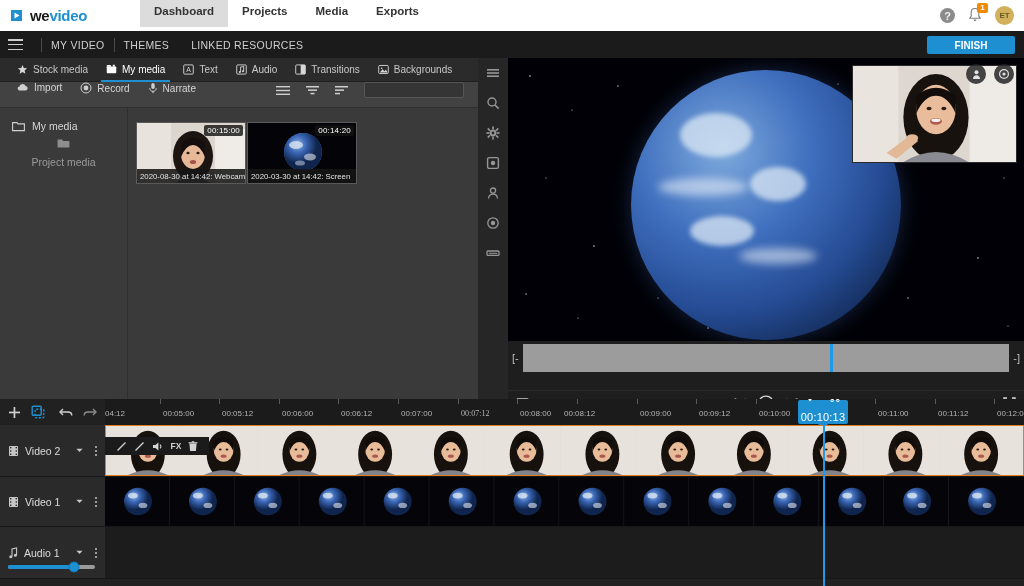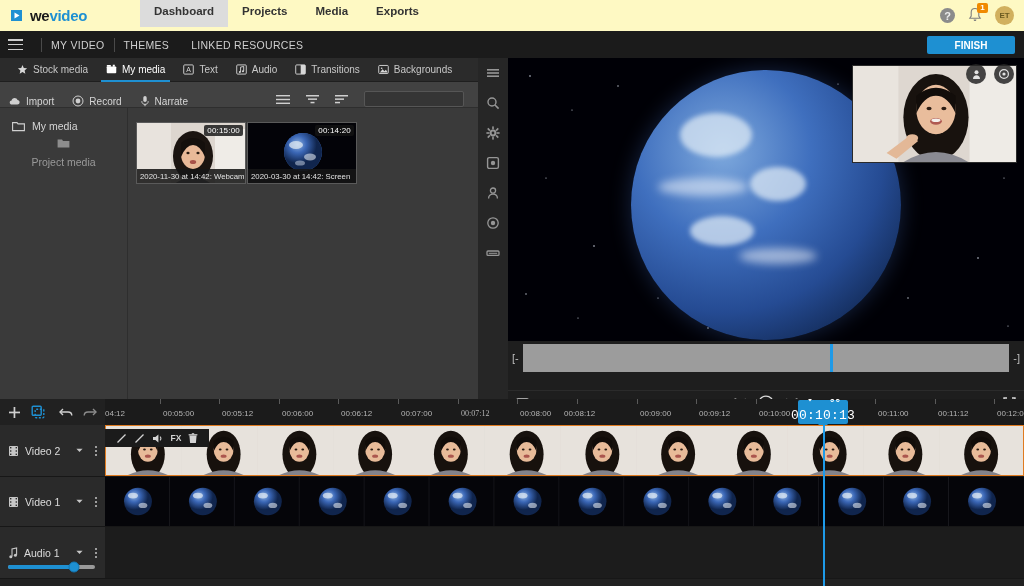--- a/index.html
+++ b/index.html
@@ -8,21 +8,21 @@
     background: #2b2b2b;
     font-family: "Liberation Sans", sans-serif;
     overflow: hidden;
     color: #d8d8d8;
   }
   #app { position: relative; width: 1024px; height: 586px; }
 
   
   .topbar {
     position: absolute; top: 0; left: 0; width: 1024px; height: 31px;
-    background: #fef9c3; display: flex; align-items: center;
+    background: #ffffff; display: flex; align-items: center;
   }
   .logo-wrap { width: 140px; height: 31px; display: flex; align-items: center; padding-left: 10px; }
   .logo-mark { width: 16px; height: 16px; margin-right: 4px; }
   .logo-text { font-size: 15px; font-weight: bold; letter-spacing: -0.3px; color: #1a1a1a; }
   .logo-text .blue { color: #1e90d2; }
   .topnav { display: flex; align-items: stretch; height: 40px; }
   .topnav-item {
     display: flex; align-items: center; padding: 0 14px;
     font-size: 11.5px; color: #333; font-weight: bold; height: 31px;
     cursor: pointer;
@@ -82,22 +82,22 @@
     position: relative;
   }
   .media-tab.active { color: #ffffff; }
   .media-tab.active::after {
     content: ''; position: absolute; bottom: 0; left: 4px; right: 4px;
     height: 2px; background: #1e90d2;
   }
   .tabicon { width: 11px; height: 11px; display: block; }
 
   .action-row {
-    height: 26px; background: #424242; display: flex; align-items: flex-end;
-    border-bottom: 1px solid #2e2e2e;
+    height: 26px; background: #424242; display: flex; align-items: flex-start;
+    padding-left: 8px; border-bottom: 1px solid #2e2e2e;
   }
   .action-item {
     display: flex; align-items: center; gap: 5px; font-size: 10px;
     color: #d5d5d5; padding: 0 9px; cursor: pointer;
   }
   .view-icons { margin-left: auto; display: flex; align-items: center; gap: 16px; padding-right: 8px; }
   .view-ico { cursor: pointer; }
   .search-box {
     width: 100px; height: 16px; background: #353535; border: 1px solid #565656;
     border-radius: 2px; display: flex; align-items: center; padding: 0 4px;
@@ -236,21 +236,21 @@
   .playhead-badge {
     position: absolute; top: 1px; width: 50px; height: 24px;
     background: #1e90d2; border-radius: 2px; color: #fff;
     display: flex; flex-direction: column; align-items: center;
     justify-content: flex-end; padding-bottom: 1px; cursor: pointer; z-index: 6;
   }
   .playhead-badge .pb-icons {
     position: absolute; top: -9px; left: 0; right: 0; height: 12px;
     display: flex; align-items: center; justify-content: space-around;
   }
-  .playhead-badge .pb-time { font-size: 13px; letter-spacing: 0.2px; font-family: Liberation Mono, monospace; }
+  .playhead-badge .pb-time { font-size: 11px; letter-spacing: 0.2px; }
   .playhead-badge::after {
     content: ''; position: absolute; bottom: -5px; left: 50%;
     transform: translateX(-50%);
     border-left: 5px solid transparent; border-right: 5px solid transparent;
     border-top: 5px solid #1e90d2;
   }
   .playhead-line {
     position: absolute; top: 26px; bottom: 0; width: 2px;
     background: #1e9ae8; z-index: 5; pointer-events: none;
   }
@@ -261,21 +261,21 @@
     width: 105px; background: #2a2a2a; display: flex; align-items: center;
     padding: 0 8px; gap: 6px; position: relative;
   }
   .track-name { font-size: 10.5px; color: #dcdcdc; }
   .caret { margin-left: auto; cursor: pointer; }
   .kebab { display: flex; flex-direction: column; gap: 2px; cursor: pointer; margin-left: 6px; }
   .kebab i { width: 2px; height: 2px; border-radius: 50%; background: #c6c6c6; }
   .track-body { flex: 1; background: #1c1c1c; position: relative; overflow: hidden; }
 
   .clip-toolbar {
-    position: absolute; top: 4px; left: 0; height: 18px; width: 104px;
+    position: absolute; top: 12px; left: 0; height: 18px; width: 104px;
     background: #1b1b1b; display: flex; align-items: center;
     justify-content: space-around; padding: 0 7px; z-index: 4;
   }
   .ct-btn { cursor: pointer; }
   .clip {
     position: absolute; top: 0; bottom: 0; left: 0; right: 0;
     display: flex; overflow: hidden;
   }
   .clip.selected { border: 1.5px solid #e07b20; }
 
@@ -463,21 +463,21 @@
               <rect x="78" y="6" width="32" height="56" fill="#efece7"></rect>
               <ellipse cx="56" cy="33" rx="20" ry="25" fill="#1b1410"></ellipse>
               <ellipse cx="56" cy="31" rx="12" ry="15" fill="#e8b998"></ellipse>
               <path d="M44 20 Q56 10 68 20 L68 34 Q63 22 56 22 Q49 22 44 34 Z" fill="#140f0c"></path>
               <ellipse cx="51" cy="30" rx="1.6" ry="1.2" fill="#2a1c13"></ellipse>
               <ellipse cx="61" cy="30" rx="1.6" ry="1.2" fill="#2a1c13"></ellipse>
               <ellipse cx="56" cy="39" rx="3.2" ry="2" fill="#a8524a"></ellipse>
               <path d="M36 62 Q56 46 76 62 Z" fill="#6a6a70"></path>
             </svg>
             <div class="dur-chip">00:15:00</div>
-            <div class="media-label">2020-11-30 at 14:42: Webcam</div>
+            <div class="media-label">2020-08-30 at 14:42: Webcam</div>
           </div>
         </div>
 
         <div class="media-card">
           <div class="media-thumb">
             <svg viewBox="0 0 110 62" width="110" height="62">
               <rect width="110" height="62" fill="#030308"></rect>
               <circle cx="55" cy="29" r="19" fill="#3f6cba"></circle>
               <circle cx="55" cy="29" r="19" fill="url(#eg1)"></circle>
               <defs>

